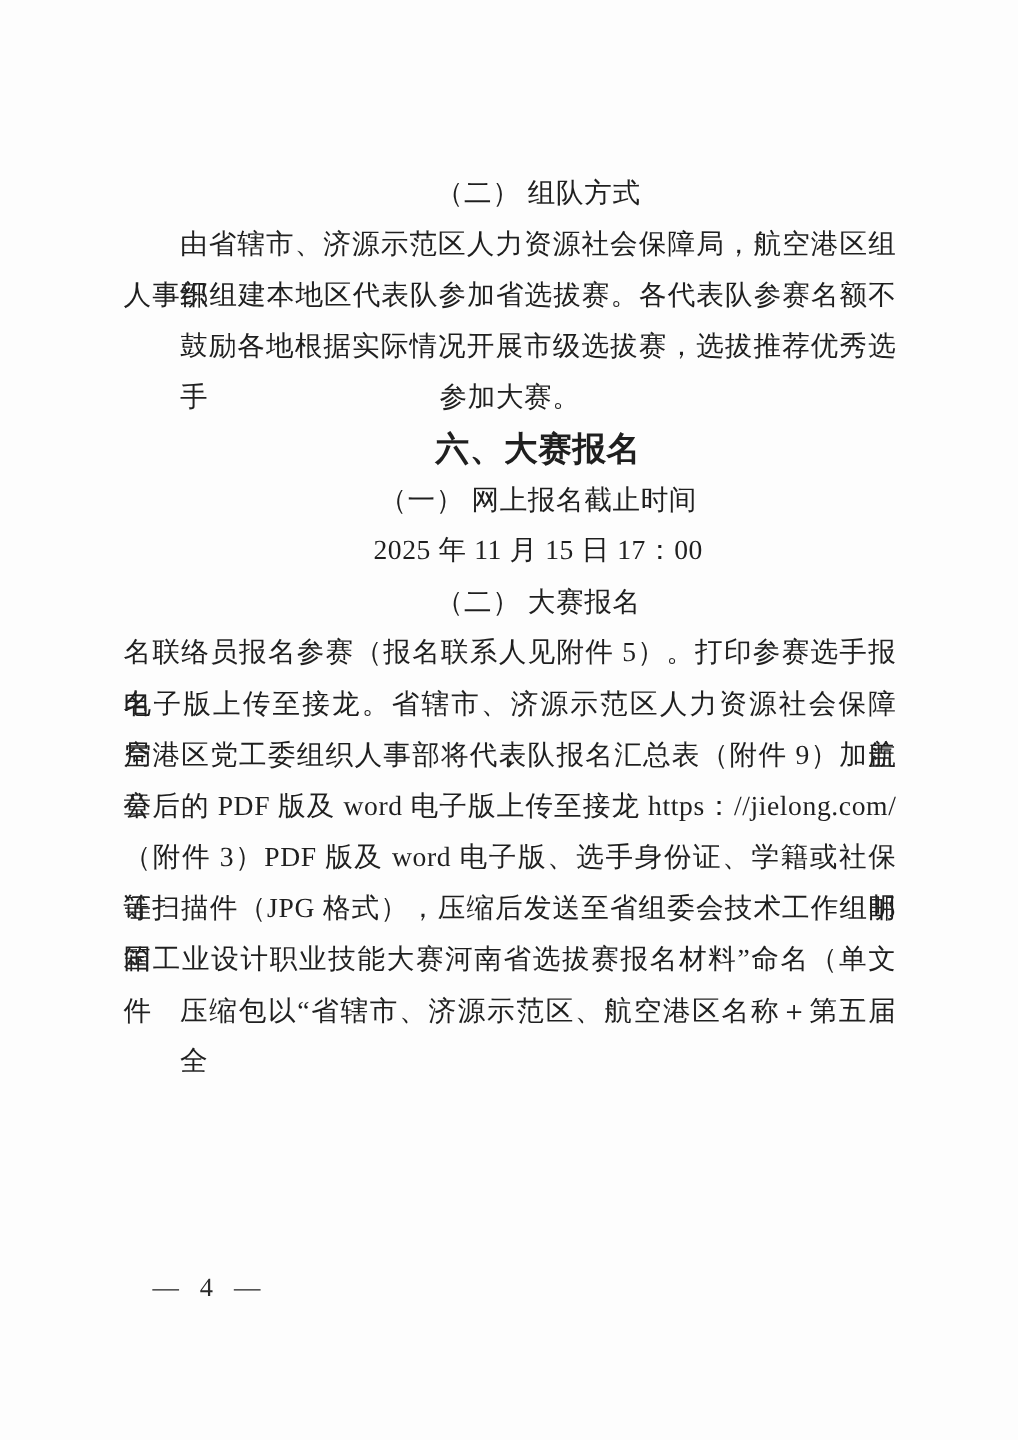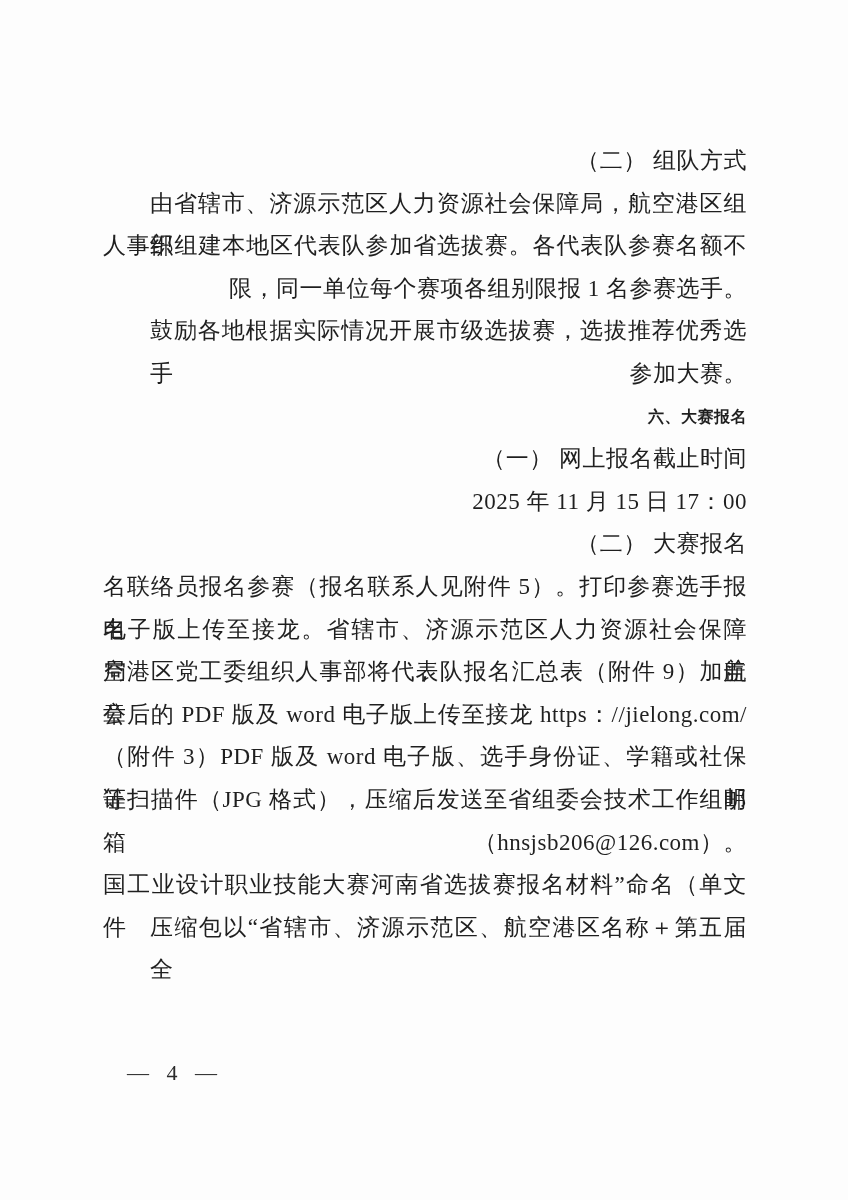--- a/index.html
+++ b/index.html
@@ -22,68 +22,66 @@
     top: 140px;
     width: 644px;
   }
   .line {
     display: block;
     height: 42.6px;
     line-height: 42.6px;
     font-size: 23px;
     letter-spacing: 0.5px;
     white-space: nowrap;
-    text-align: right;
+    text-align: center;
   }
   .line.justify {
     white-space: normal;
     text-align: justify;
     text-align-last: justify;
   }
   .line.indent {
     padding-left: 47px;
   }
   .line.indent.justify {
     padding-left: 47px;
     width: 597px;
   }
   .line.heading {
     font-family: "Liberation Sans", "DejaVu Sans", sans-serif;
     font-weight: 700;
-    font-size: 16px;
+    font-size: 28px;
   }
   .page-number {
     position: absolute;
     left: 127px;
     top: 1060px;
     font-size: 22px;
     letter-spacing: 6px;
     color: #2a2a2a;
   }
 </style>
 </head>
 <body>
 
 <div class="page">
   <div class="doc-body">
     <div class="line indent">（二） 组队方式</div>
     <div class="line indent justify">由省辖市、济源示范区人力资源社会保障局，航空港区组织</div>
     <div class="line justify">人事部组建本地区代表队参加省选拔赛。各代表队参赛名额不</div>
-    <div class="line">限，同一单位每个赛项各组别限报 1 名参赛选手。</div>
     <div class="line indent justify">鼓励各地根据实际情况开展市级选拔赛，选拔推荐优秀选手</div>
     <div class="line">参加大赛。</div>
     <div class="line indent heading">六、大赛报名</div>
     <div class="line indent">（一） 网上报名截止时间</div>
     <div class="line indent">2025 年 11 月 15 日 17：00</div>
     <div class="line indent">（二） 大赛报名</div>
     <div class="line justify">名联络员报名参赛（报名联系人见附件 5）。打印参赛选手报名</div>
     <div class="line justify">电子版上传至接龙。省辖市、济源示范区人力资源社会保障局，航</div>
     <div class="line justify">空港区党工委组织人事部将代表队报名汇总表（附件 9）加盖公</div>
     <div class="line justify">章后的 PDF 版及 word 电子版上传至接龙 https：//jielong.com/</div>
     <div class="line justify">（附件 3）PDF 版及 word 电子版、选手身份证、学籍或社保证明</div>
     <div class="line justify">等扫描件（JPG 格式），压缩后发送至省组委会技术工作组邮箱</div>
-    <div class="line">（hnsjsb206@126.com）。</div>
     <div class="line justify">国工业设计职业技能大赛河南省选拔赛报名材料”命名（单文件</div>
     <div class="line indent justify">压缩包以“省辖市、济源示范区、航空港区名称＋第五届全</div>
   </div>
 
   <div class="page-number">— 4 —</div>
 </div>
 
 </body></html>

